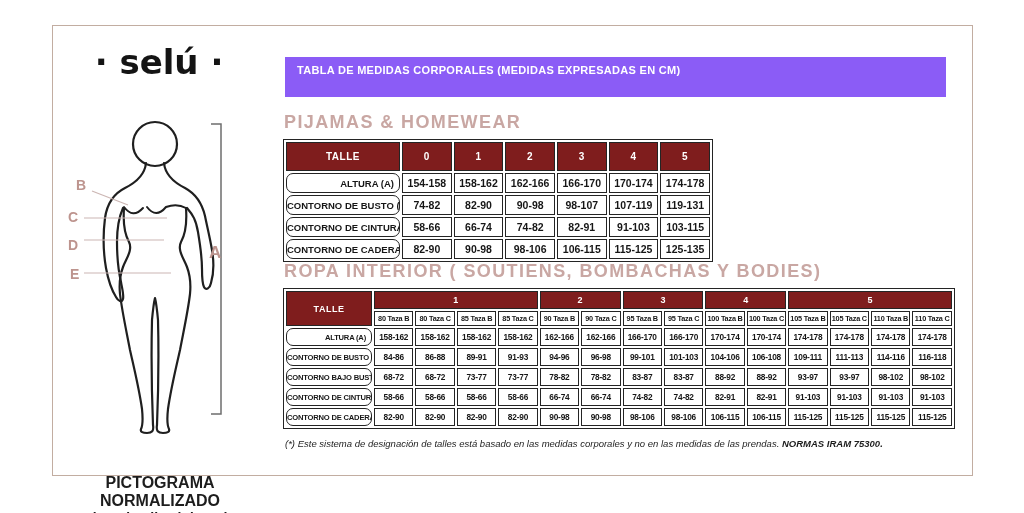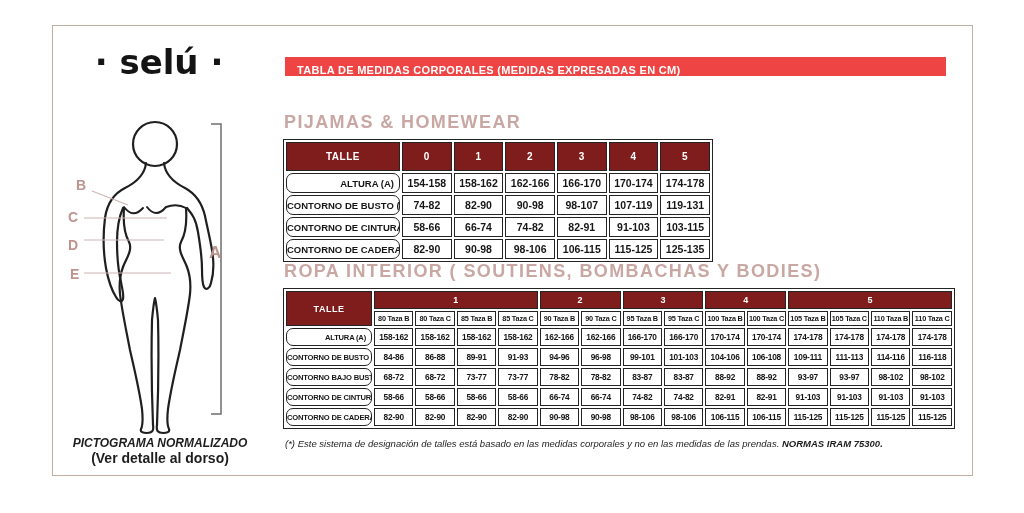--- a/index.html
+++ b/index.html
@@ -3,22 +3,22 @@
 <meta charset="utf-8">
 <style>
   html,body{margin:0;padding:0;background:#fff;}
   #page{position:relative;width:1024px;height:513px;background:#ffffff;overflow:hidden;
         font-family:"Liberation Sans",sans-serif;color:#161616;}
   #frame{position:absolute;left:52px;top:25px;width:919px;height:449px;
          border:1px solid #c2ada1;background:#fff;}
   .abs{position:absolute;}
   .logo{left:84px;top:42px;width:150px;font-family:"DejaVu Sans",sans-serif;
         font-size:34px;font-weight:bold;color:#141414;text-align:center;letter-spacing:0;}
-  .banner{left:285px;top:57px;width:661px;height:19px;box-sizing:border-box;
-          background:#ef4444;color:#fff;font-size:11px;font-weight:bold;
+  .banner{left:285px;top:57px;width:661px;height:40px;box-sizing:border-box;
+          background:#8b5cf6;color:#fff;font-size:11px;font-weight:bold;
           line-height:27px;padding-left:12px;letter-spacing:.3px;white-space:nowrap;}
   .sec-title{font-size:18px;font-weight:bold;color:#c9a7a3;letter-spacing:1.4px;white-space:nowrap;}
   #title-pijamas{left:284px;top:112px;}
   #title-ropa{left:284px;top:261px;}
   
   .sz-table{position:absolute;border-collapse:separate;border-spacing:2px;
             table-layout:fixed;background:#fff;border:1px solid #242424;}
   .sz-table th,.sz-table td{border:1px solid #242424;text-align:center;vertical-align:middle;
             padding:0;font-weight:bold;color:#161616;overflow:hidden;white-space:nowrap;}
   .sz-table thead th{background:#7f1d1d;color:#fff;}
@@ -31,21 +31,21 @@
   #t2 thead tr.grp th{height:16px;font-size:9px;}
   #t2 thead th.talle{font-size:10px;letter-spacing:.5px;}
   #t2 thead tr.cup th{height:13px;font-size:7.3px;background:#fff;color:#161616;letter-spacing:-0.2px;}
   #t2 td{height:16px;font-size:8.3px;letter-spacing:-0.2px;}
   #t2 td.rowlabel{font-size:7.6px;}
   
   #figure-svg{left:60px;top:112px;width:200px;height:330px;}
   .pict-letter{font-size:14px;font-weight:bold;color:#bd948e;font-family:"Liberation Sans",sans-serif;}
   #letter-a{font-size:17px;}
   #pict-caption{left:55px;top:436px;width:210px;text-align:center;color:#1d1d1d;}
-  #pict-caption .l1{font-size:12px;font-weight:bold;font-style:italic;}
+  #pict-caption .l1{font-size:16px;font-weight:bold;margin-top:38px;}
   #pict-caption .l2{font-size:14px;font-weight:bold;}
   .footnote{left:285px;top:438px;width:670px;font-size:9.5px;font-style:italic;color:#1d1d1d;}
   .footnote .fb{font-weight:bold;}
 </style>
 </head>
 <body>
 
 <div id="page">
   <div id="frame"></div>
 

